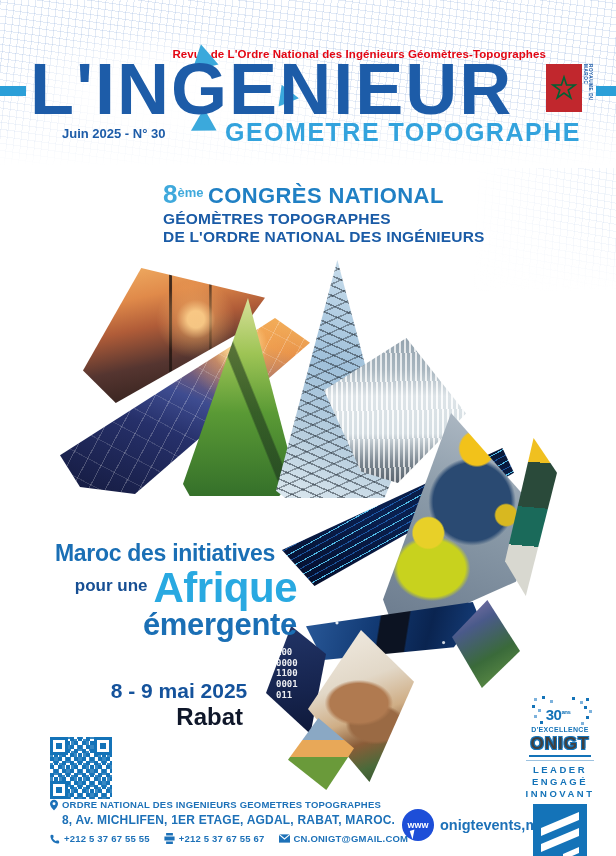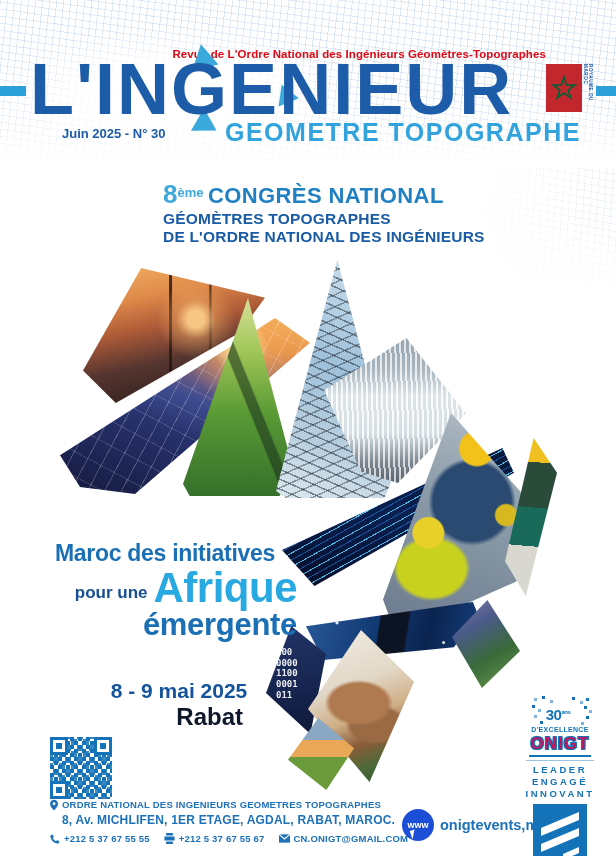--- a/index.html
+++ b/index.html
@@ -116,21 +116,21 @@
   .s-plant{left:452px;top:600px;width:68px;height:88px;
     clip-path:polygon(52% 0,100% 58%,44% 100%,0 42%);
     background:linear-gradient(150deg,#8a7ab0 0%,#4a5a8a 30%,#3a6a3a 62%,#6a9a4a 100%);}
   .s-field{left:288px;top:718px;width:66px;height:72px;
     clip-path:polygon(46% 0,100% 42%,58% 100%,0 58%);
     background:linear-gradient(180deg,#8aa8c4 0 30%,#e8a858 30% 54%,#6a9a3a 54% 100%);}
 
   
   .slogan{position:absolute;left:55px;top:540px;width:242px;}
   .slogan .sl1{color:#1a6fb5;font-size:23px;font-weight:800;letter-spacing:-.3px;white-space:nowrap;}
-  .slogan .row{display:flex;align-items:center;justify-content:flex-end;margin-top:0;}
+  .slogan .row{display:flex;align-items:flex-start;justify-content:flex-end;margin-top:0;}
   .slogan .pref{color:#174f93;font-size:17px;font-weight:800;margin-top:9px;margin-right:6px;}
   .slogan .hi{color:#29a9e1;font-size:42px;font-weight:800;letter-spacing:-.5px;line-height:1;}
   .slogan .sl3{color:#1a6fb5;font-size:31px;font-weight:800;text-align:right;line-height:1.05;letter-spacing:-.3px;}
 
   .when{position:absolute;left:95px;top:679px;width:168px;}
   .when .date{color:#15539c;font-size:21px;font-weight:800;text-align:center;white-space:nowrap;}
   .when .city{color:#0f172a;font-size:24px;font-weight:bold;text-align:right;padding-right:20px;}
 
   
   .qr{position:absolute;left:50px;top:737px;width:62px;height:62px;background:
@@ -158,21 +158,21 @@
   
   .onigt{position:absolute;left:512px;top:698px;width:96px;display:flex;flex-direction:column;align-items:center;color:#1473b8;}
   .dots{position:relative;width:60px;height:30px;}
   .dots::before{content:"";position:absolute;left:4px;top:0;width:3px;height:3px;background:#7db2dc;
     box-shadow:8px -2px #1473b8,16px 2px #7db2dc,38px -1px #1473b8,46px 3px #7db2dc,52px 0 #1473b8,
     -2px 7px #1473b8,4px 11px #7db2dc,50px 8px #1473b8,55px 12px #7db2dc,
     0 17px #7db2dc,52px 18px #1473b8,6px 23px #1473b8,47px 24px #7db2dc;}
   .dots .n30{position:absolute;left:50%;top:8px;transform:translateX(-58%);font-size:15px;font-weight:800;letter-spacing:-.5px;}
   .dots sup{font-size:6px;}
   .excl{font-size:7px;font-weight:800;letter-spacing:.3px;margin-top:-2px;}
-  .oname{font-size:17px;font-weight:800;letter-spacing:1px;color:#be185d;
+  .oname{font-size:17px;font-weight:800;letter-spacing:1px;color:#404040;
     text-shadow:-1px -1px 0 #1473b8,1px -1px 0 #1473b8,-1px 1px 0 #1473b8,1px 1px 0 #1473b8,0 1px 0 #1473b8;
     border-bottom:2px solid #1473b8;padding:0 2px 1px;margin-top:1px;}
   .vals{margin-top:3px;text-align:center;border-top:1px solid #9cc2e0;padding-top:3px;}
   .vals div{font-size:9.5px;font-weight:800;letter-spacing:2.5px;line-height:1.25;}
   .sqlogo{margin-top:4px;}
 </style>
 </head>
 <body>
 
 <div class="page">

